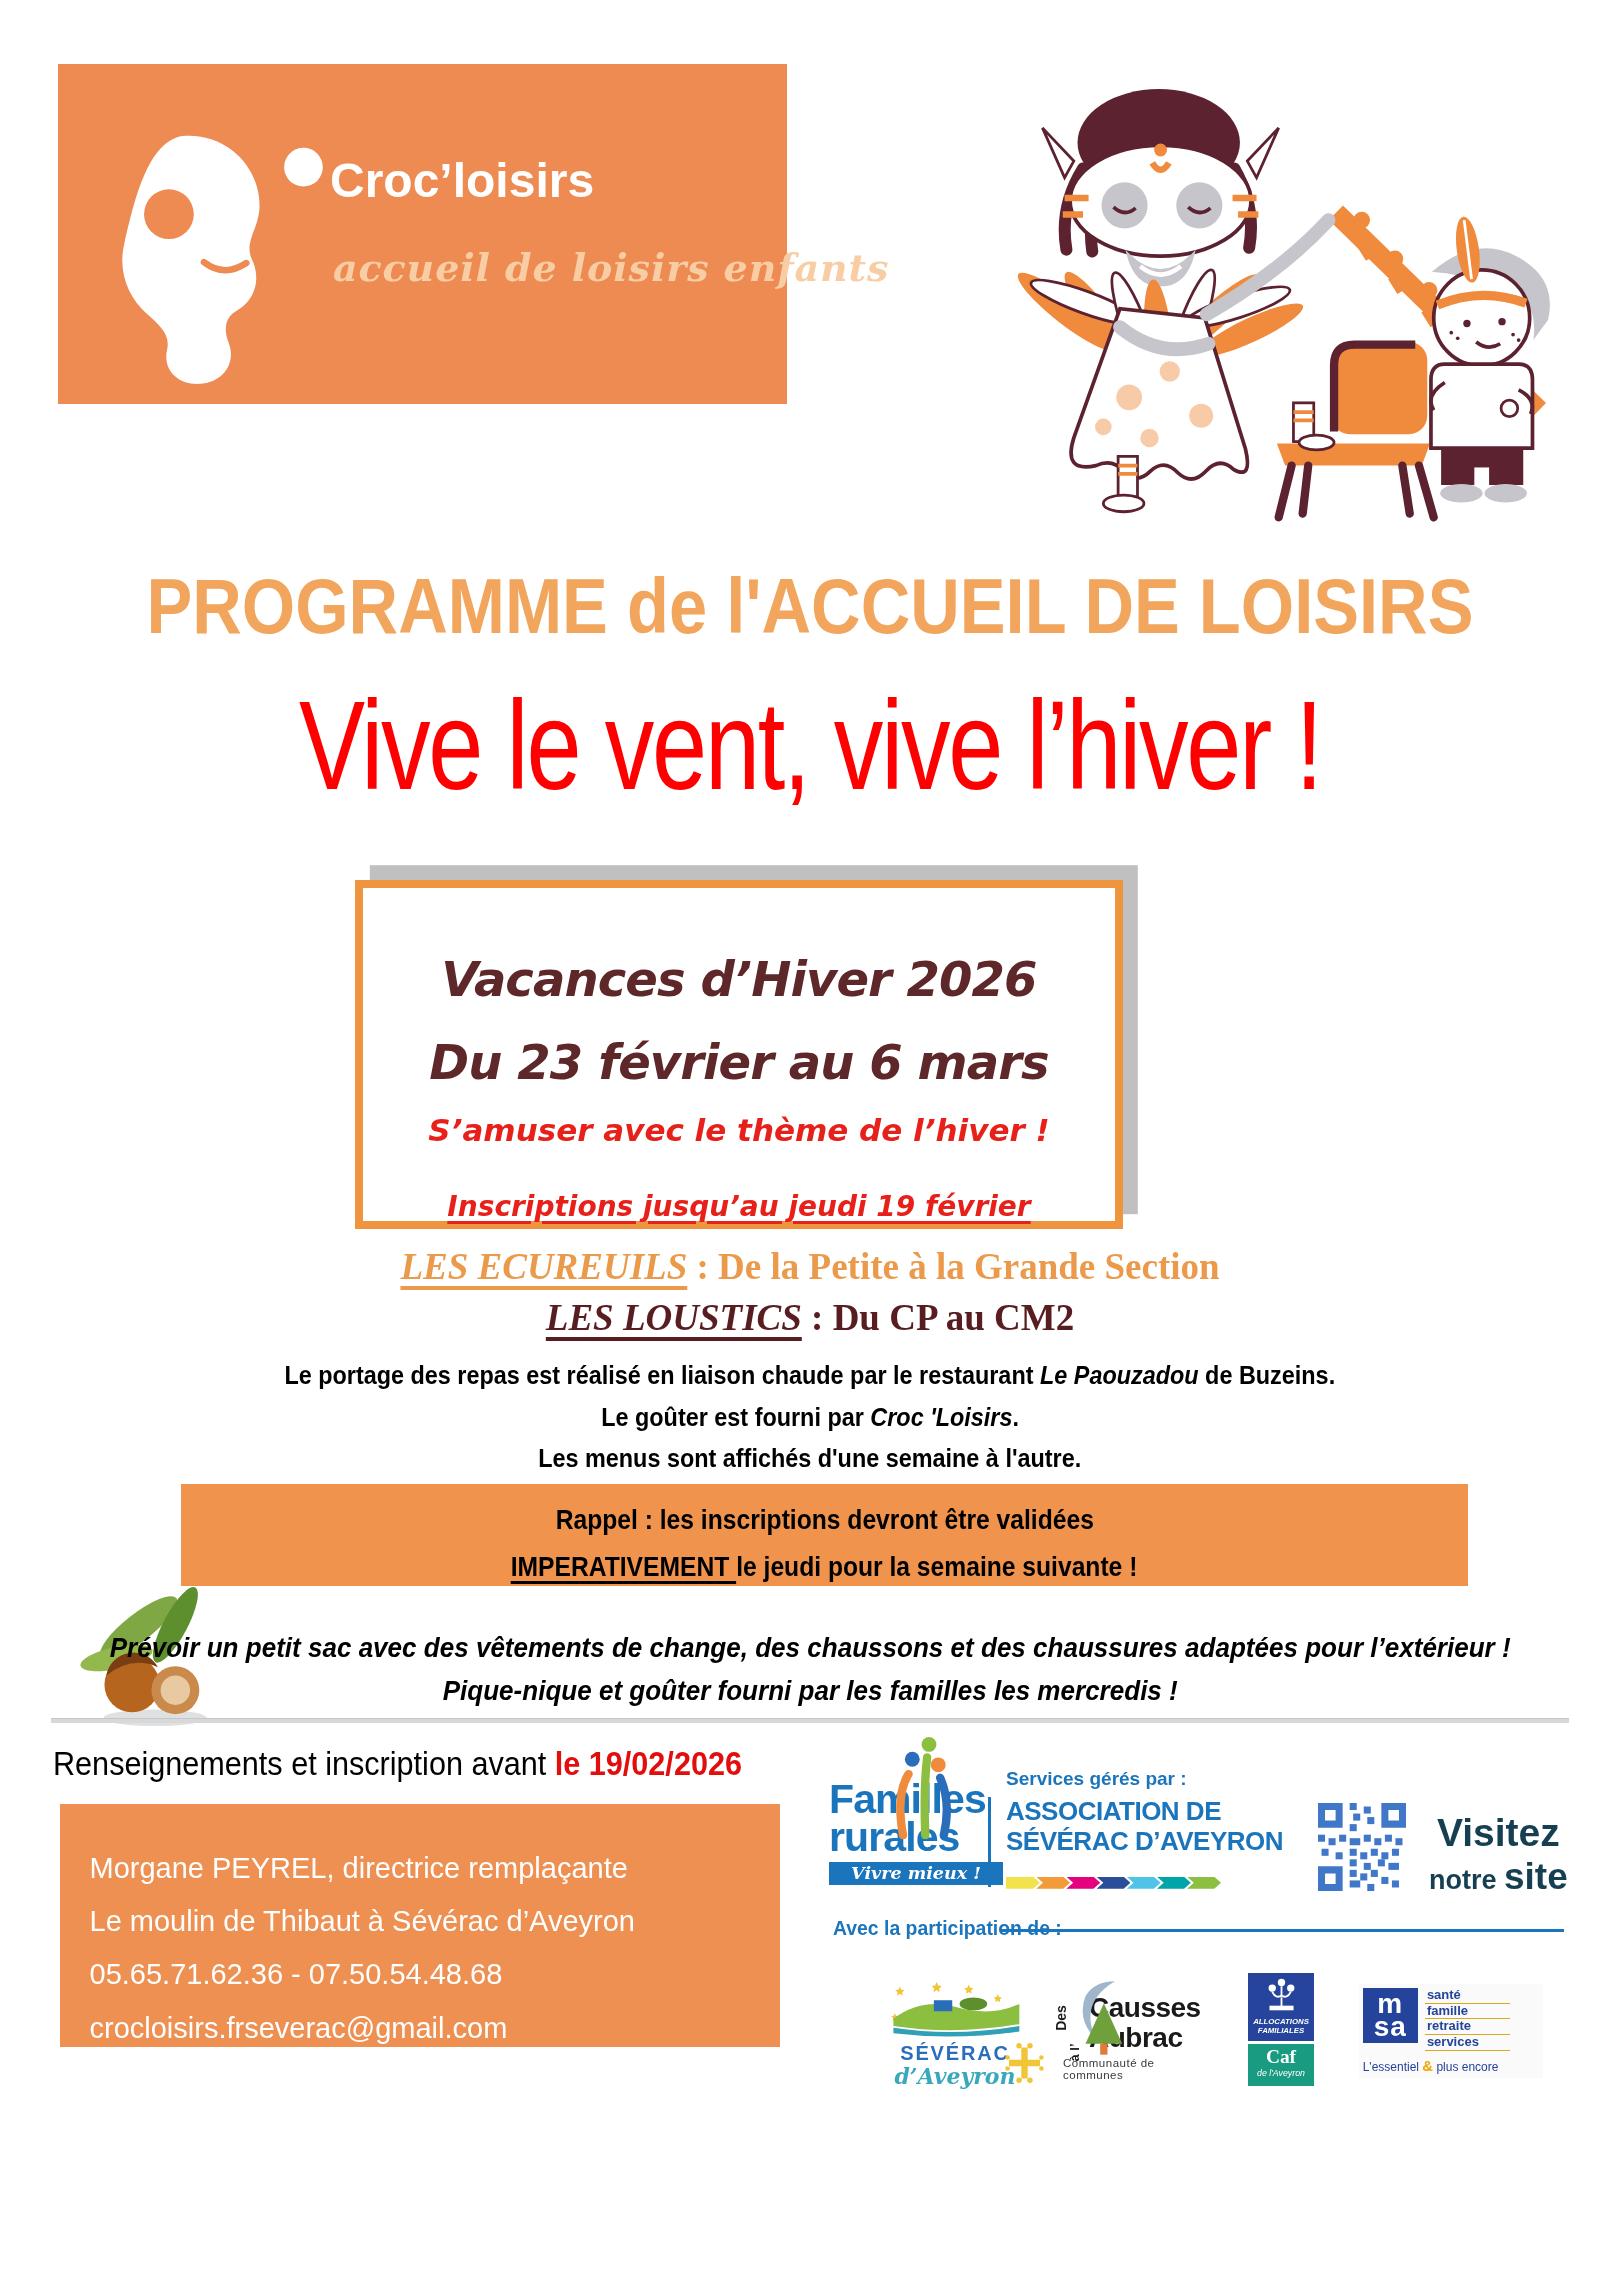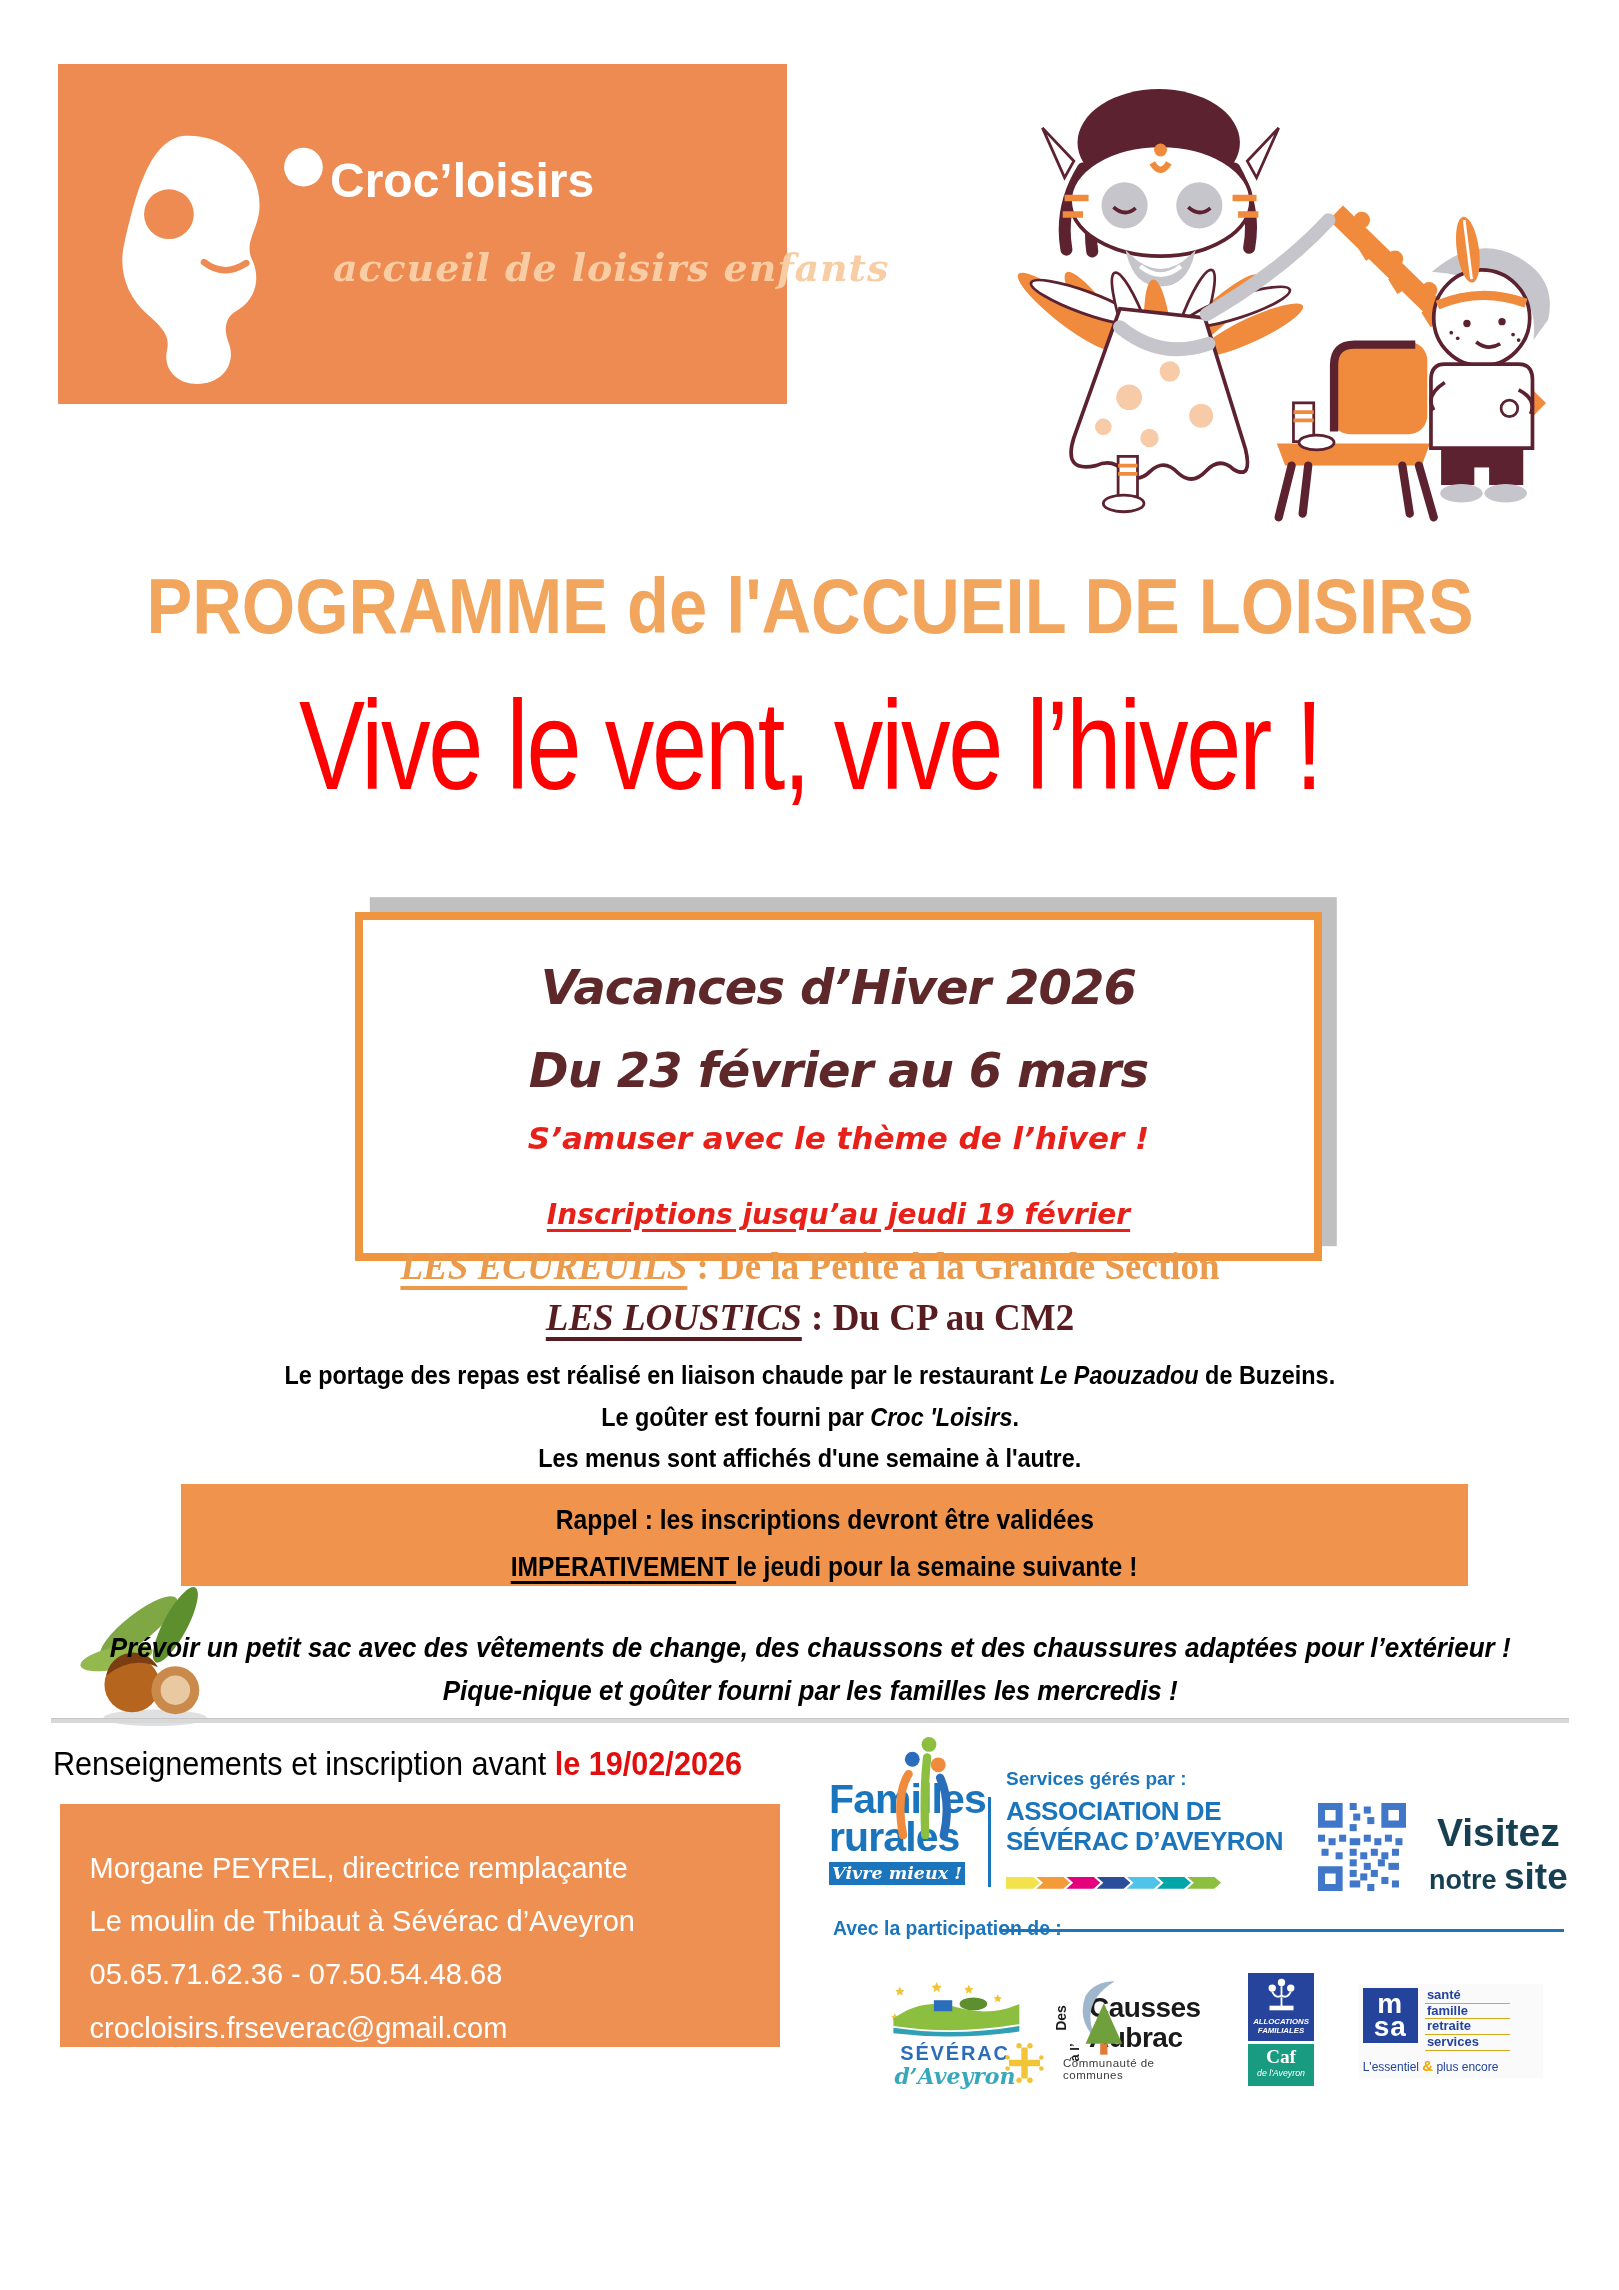--- a/index.html
+++ b/index.html
@@ -20,23 +20,23 @@
 
   
   #kids{left:928px;top:39px;}
 
   
   #programme{top:561px;font-size:78px;font-weight:bold;color:var(--orange_title,#F2A55C);}
   #headline{top:672px;font-size:127px;color:var(--red_headline,#FE0000);}
   #headline .condense{transform:scaleX(.78);letter-spacing:-2.8px;}
 
   
-  #info-box{left:355px;top:912px;width:967px;height:349px;background:#fff;box-sizing:border-box;
+  #info-box{left:355px;top:880px;width:768px;height:349px;background:#fff;box-sizing:border-box;
     border:8.3px solid var(--orange_border,#F0953F);box-shadow:14.8px -14.8px 0 0 var(--gray_shadow,#C0C0C0);
-    text-align:center;padding-top:26px;}
+    text-align:center;padding-top:50px;}
   .ib-period{font-family:"DejaVu Sans",sans-serif;font-style:italic;font-weight:bold;
     font-size:48px;color:var(--maroon,#5E282A);line-height:1.72;letter-spacing:-0.9px;}
   .ib-theme{font-family:"DejaVu Sans",sans-serif;font-style:italic;font-weight:bold;
     font-size:31px;color:var(--red_accent,#E8201A);margin-top:9.2px;}
   .ib-deadline{font-family:"DejaVu Sans",sans-serif;font-style:italic;font-weight:bold;
     font-size:28px;color:var(--red_accent,#E8201A);margin-top:42px;text-decoration:underline;
     text-decoration-thickness:2.8px;text-underline-offset:4.6px;}
 
   
   #groups{top:1241px;font-family:"Liberation Serif",serif;font-weight:bold;font-size:37px;line-height:1.38;}
@@ -70,21 +70,21 @@
 
   
   #contact-box{left:60px;top:1804px;width:720px;height:243px;background:var(--orange_contact,#EE9052);
     color:#fff;font-size:29px;box-sizing:border-box;padding:44px 0 0 29.5px;line-height:1.42;}
   #contact-box .c-line{margin-bottom:12px;}
 
   
   #fr-logo{left:829px;top:1781px;width:150px;}
   #fr-figures{position:absolute;left:61px;top:-44px;}
   .fr-word{font-size:41px;font-weight:bold;color:var(--blue,#1B75BC);line-height:.92;letter-spacing:-0.9px;}
-  #fr-band{margin-top:5.5px;width:136px;height:23px;background:var(--blue,#1B75BC);text-align:center;}
+  #fr-band{margin-top:5.5px;width:174px;height:23px;background:var(--blue,#1B75BC);text-align:center;}
   #fr-slogan{font-family:"DejaVu Serif",serif;font-style:italic;font-weight:bold;color:#fff;font-size:17.5px;line-height:23px;}
 
   #fr-vline{left:988px;top:1797px;width:2.8px;height:90px;background:var(--blue,#1B75BC);}
 
   #association{left:1006px;top:1768px;}
   #svc-label{font-size:19px;font-weight:bold;color:var(--blue,#1B75BC);}
   .assoc-name{font-size:26px;font-weight:bold;color:var(--blue,#1B75BC);line-height:1.14;letter-spacing:-0.5px;}
   #assoc-strip{margin-top:20px;width:215px;height:12px;display:flex;}
   .chev{flex:1;clip-path:polygon(0 0,80% 0,100% 50%,80% 100%,0 100%,20% 50%);margin-left:-3.7px;}
   .chev:first-child{clip-path:polygon(0 0,80% 0,100% 50%,80% 100%,0 100%);margin-left:0;}

